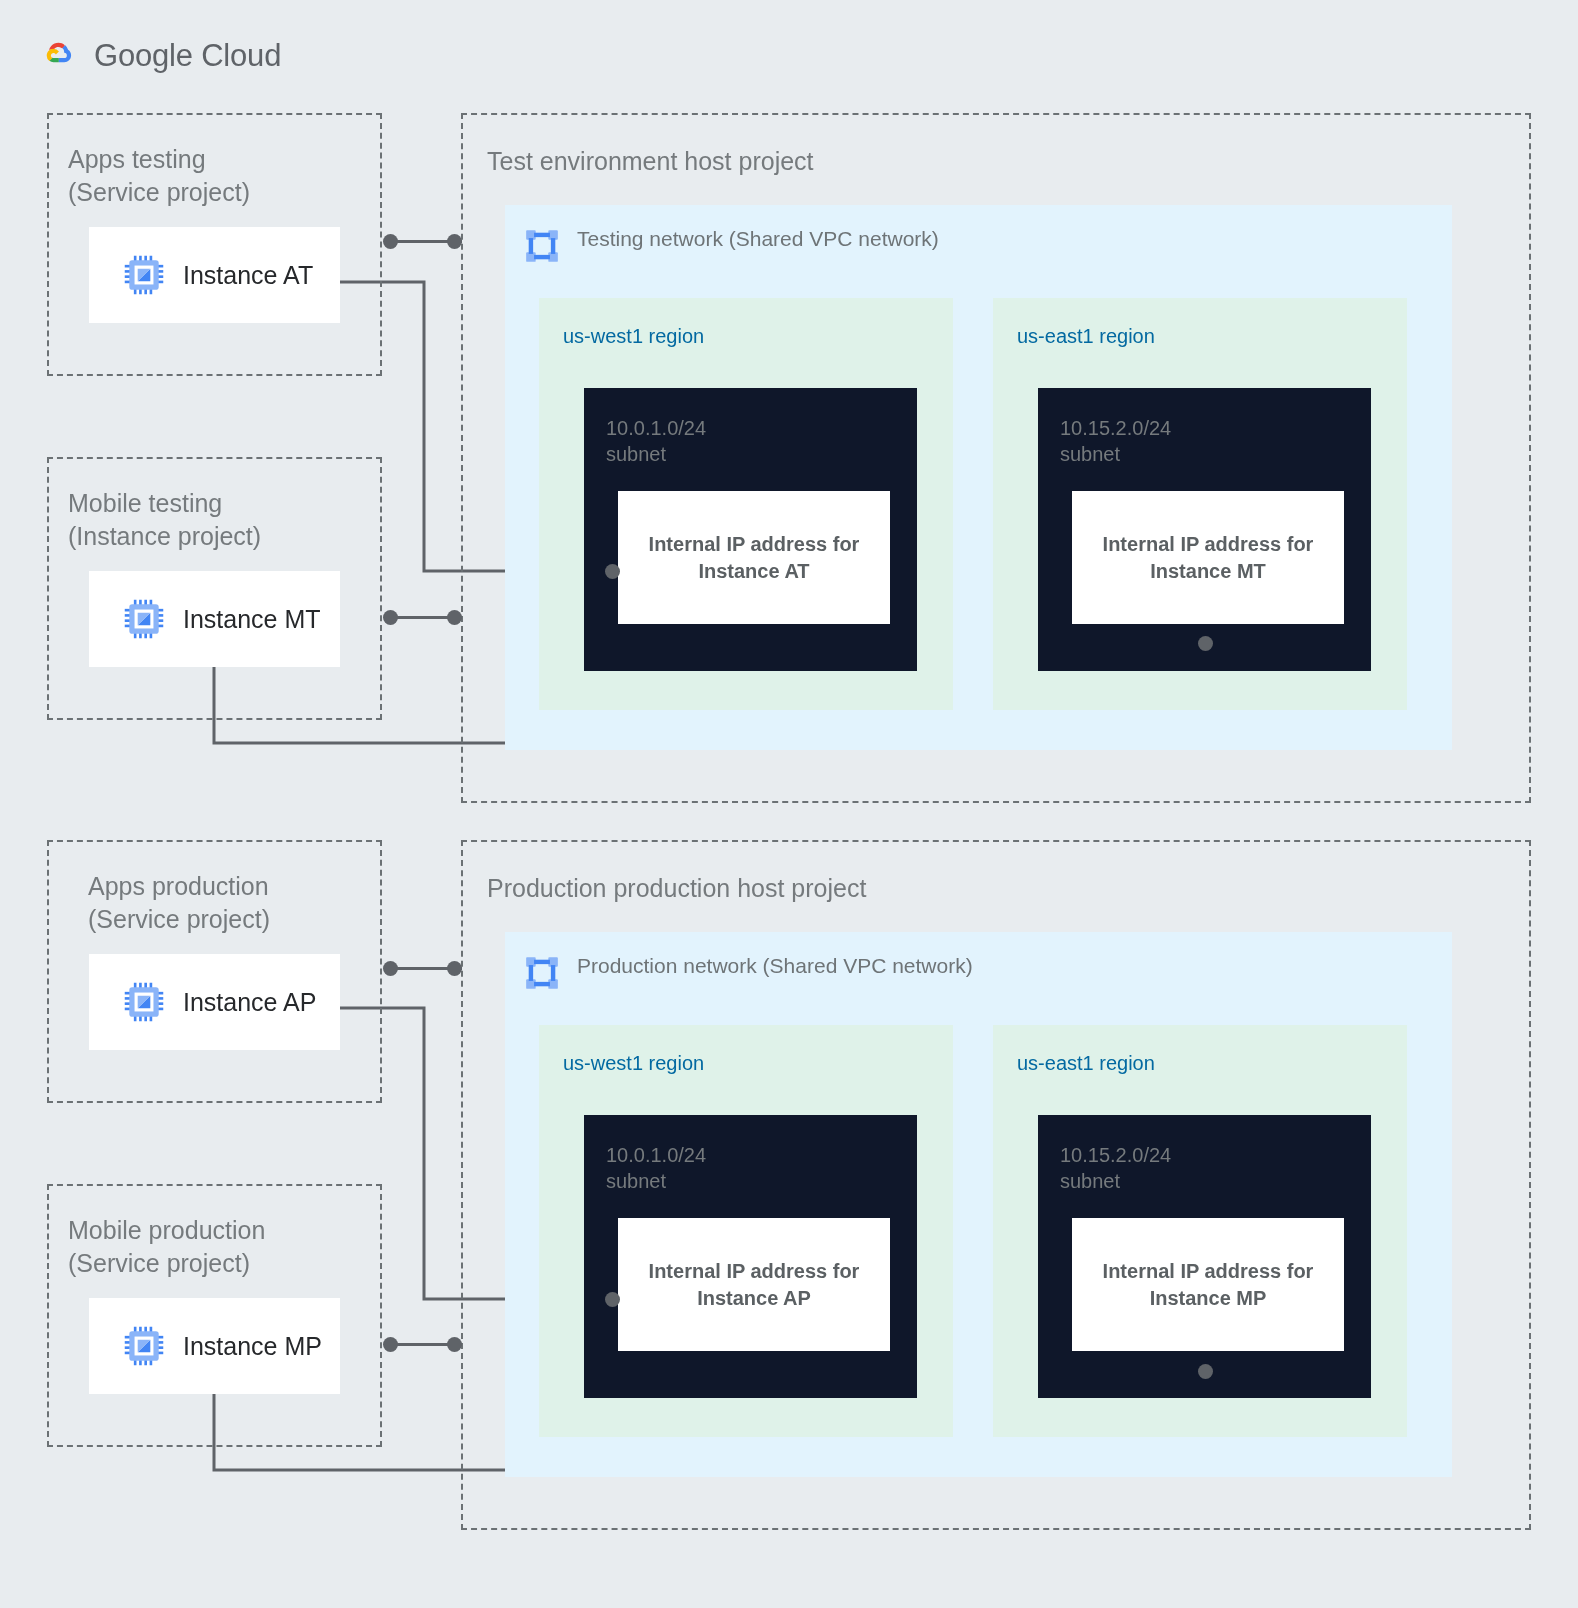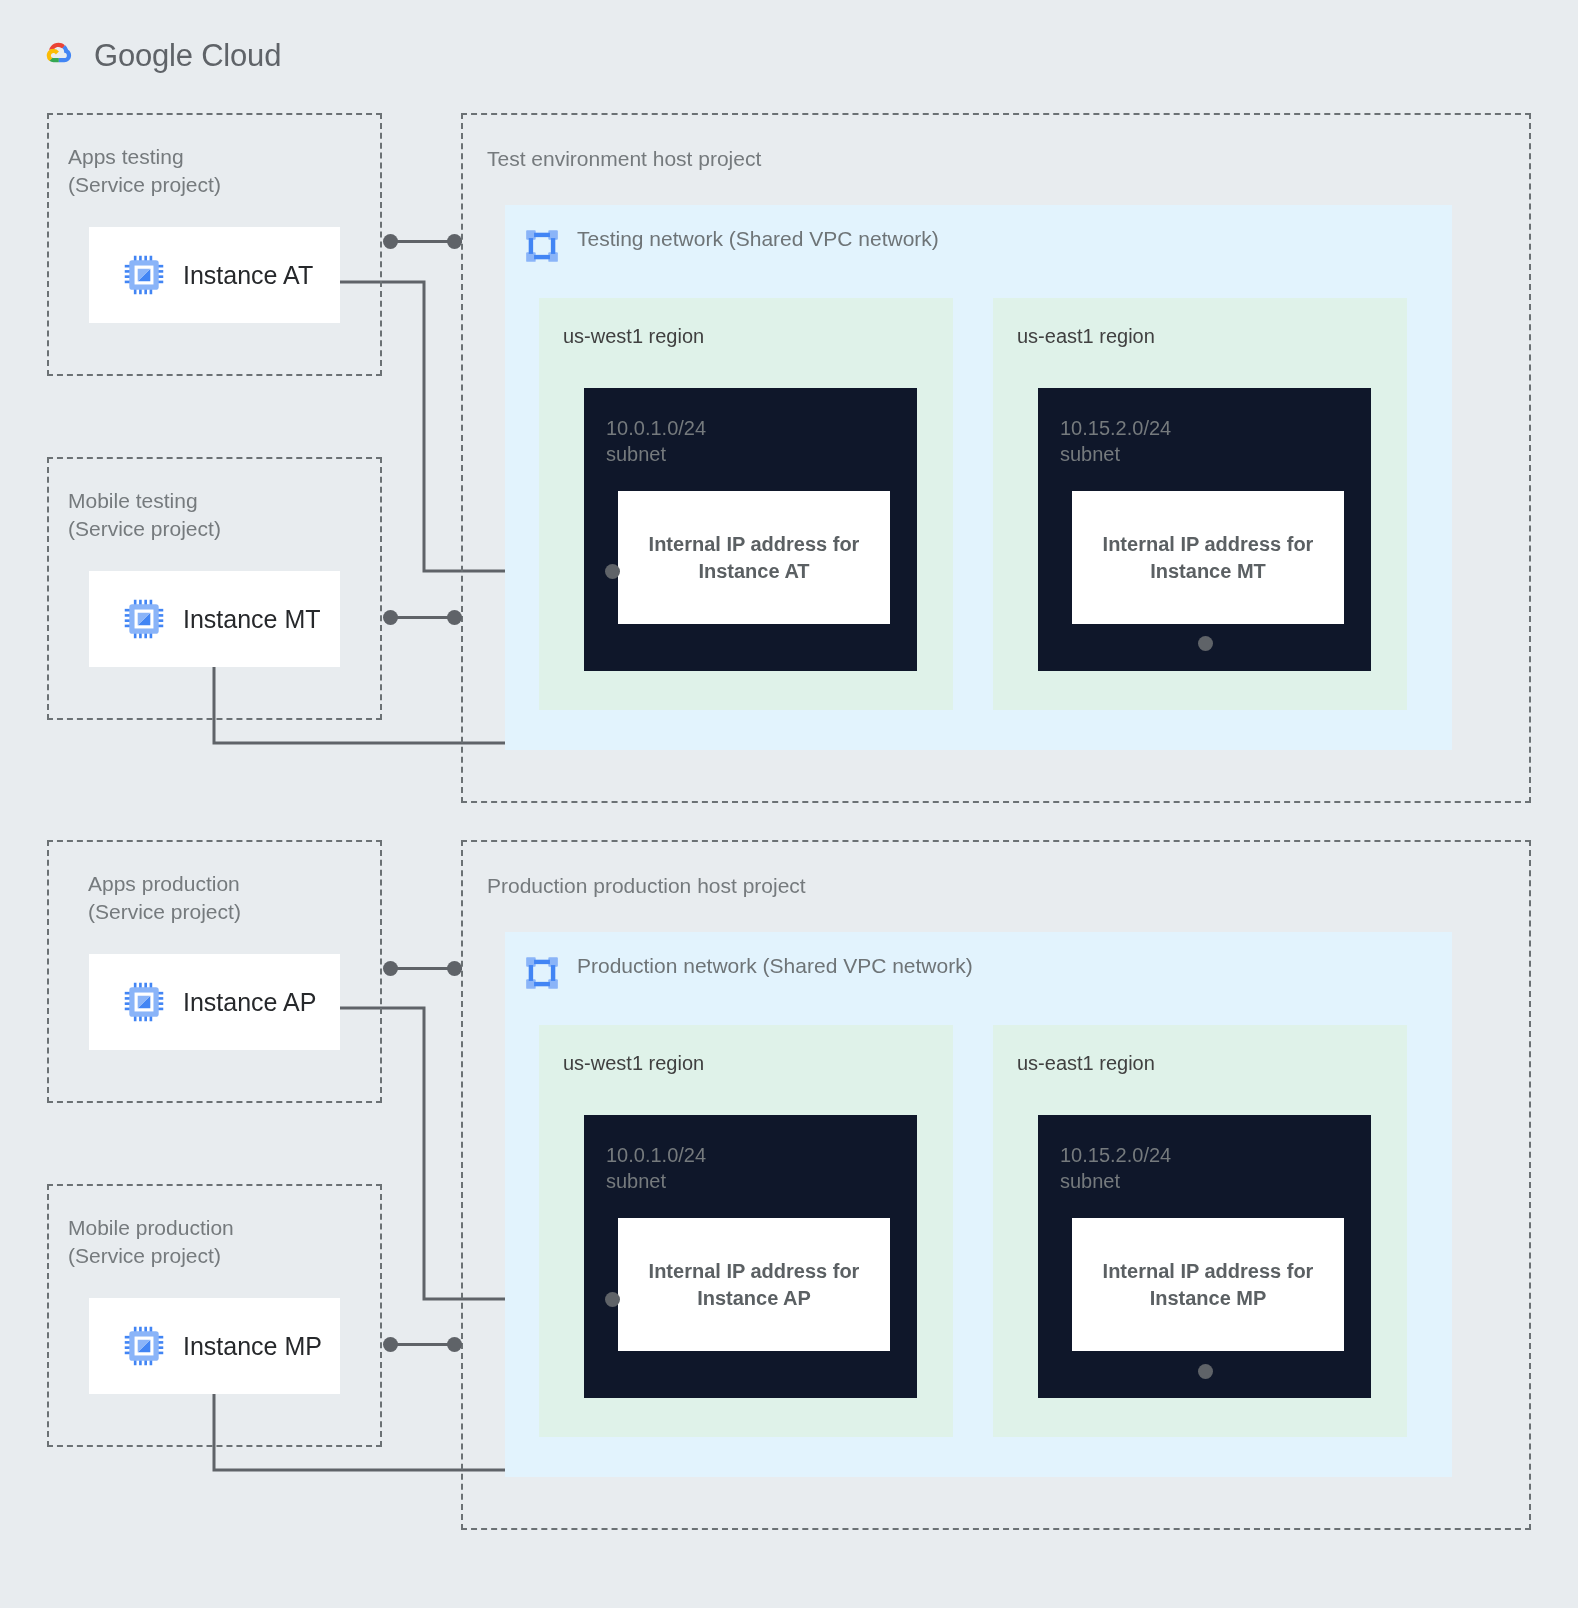--- a/index.html
+++ b/index.html
@@ -20,40 +20,40 @@
 
   
   .dashed {
     position: absolute;
     border: 2px dashed #6b7174;
     background: transparent;
   }
   .dashed > .box-label, .solid-label {
     position: absolute;
     color: #757a7d;
-    font-size: 21px;
+    font-size: 25px;
     line-height: 1.32;
     white-space: pre-line;
   }
 
   
   .network {
     position: absolute;
     background: #e2f3fd;
   }
   .net-head {
     position: absolute;
     display: flex; align-items: flex-start; gap: 16px;
   }
   .vpc-icon { width: 38px; height: 38px; flex: none; }
   .net-title { font-size: 21px; color: #6e7477; white-space: nowrap; }
 
   
   .region { position: absolute; background: #dff2e9; }
-  .region-label { position: absolute; font-size: 20px; color: #404040; white-space: nowrap; }
+  .region-label { position: absolute; font-size: 20px; color: #0369a1; white-space: nowrap; }
 
   
   .subnet { position: absolute; background: #0f172a; }
   .subnet-label { position: absolute; font-size: 20px; color: #757a7d; line-height: 1.28; white-space: pre-line; }
 
   
   .ipbox {
     position: absolute;
     background: #ffffff;
     display: flex; align-items: center; justify-content: center;
@@ -136,21 +136,21 @@
       <rect x="3.6" y="3.6" width="16.8" height="16.8" rx="1.6" fill="#8ab4f8"></rect>
       <rect x="6.6" y="6.6" width="10.8" height="10.8" fill="#ffffff"></rect>
       <path d="M8.4 15.6 L15.6 15.6 L15.6 8.4 Z" fill="#4285f4"></path>
       <path d="M8.4 15.6 L8.4 8.4 L15.6 8.4 Z" fill="#8ab4f8"></path>
     </svg>
     <span class="inst-label">Instance AT</span>
   </div>
 
   <div class="dashed" style="left:47px; top:457px; width:335px; height:263px;">
     <div class="box-label" style="left:19px; top:28px;">Mobile testing
-(Service project)</div>
+(Instance project)</div>
   </div>
   <div class="instance" style="left:89px; top:571px; width:251px; height:96px;">
     <svg class="inst-icon" viewBox="0 0 24 24">
       <g fill="#4285f4">
         <rect x="6.2" y="1" width="1.5" height="3"></rect>
           <rect x="9.2" y="1" width="1.5" height="3"></rect>
         <rect x="12.2" y="1" width="1.5" height="3"></rect>
           <rect x="15.2" y="1" width="1.5" height="3"></rect>
         <rect x="6.2" y="20" width="1.5" height="3"></rect>
           <rect x="9.2" y="20" width="1.5" height="3"></rect>

